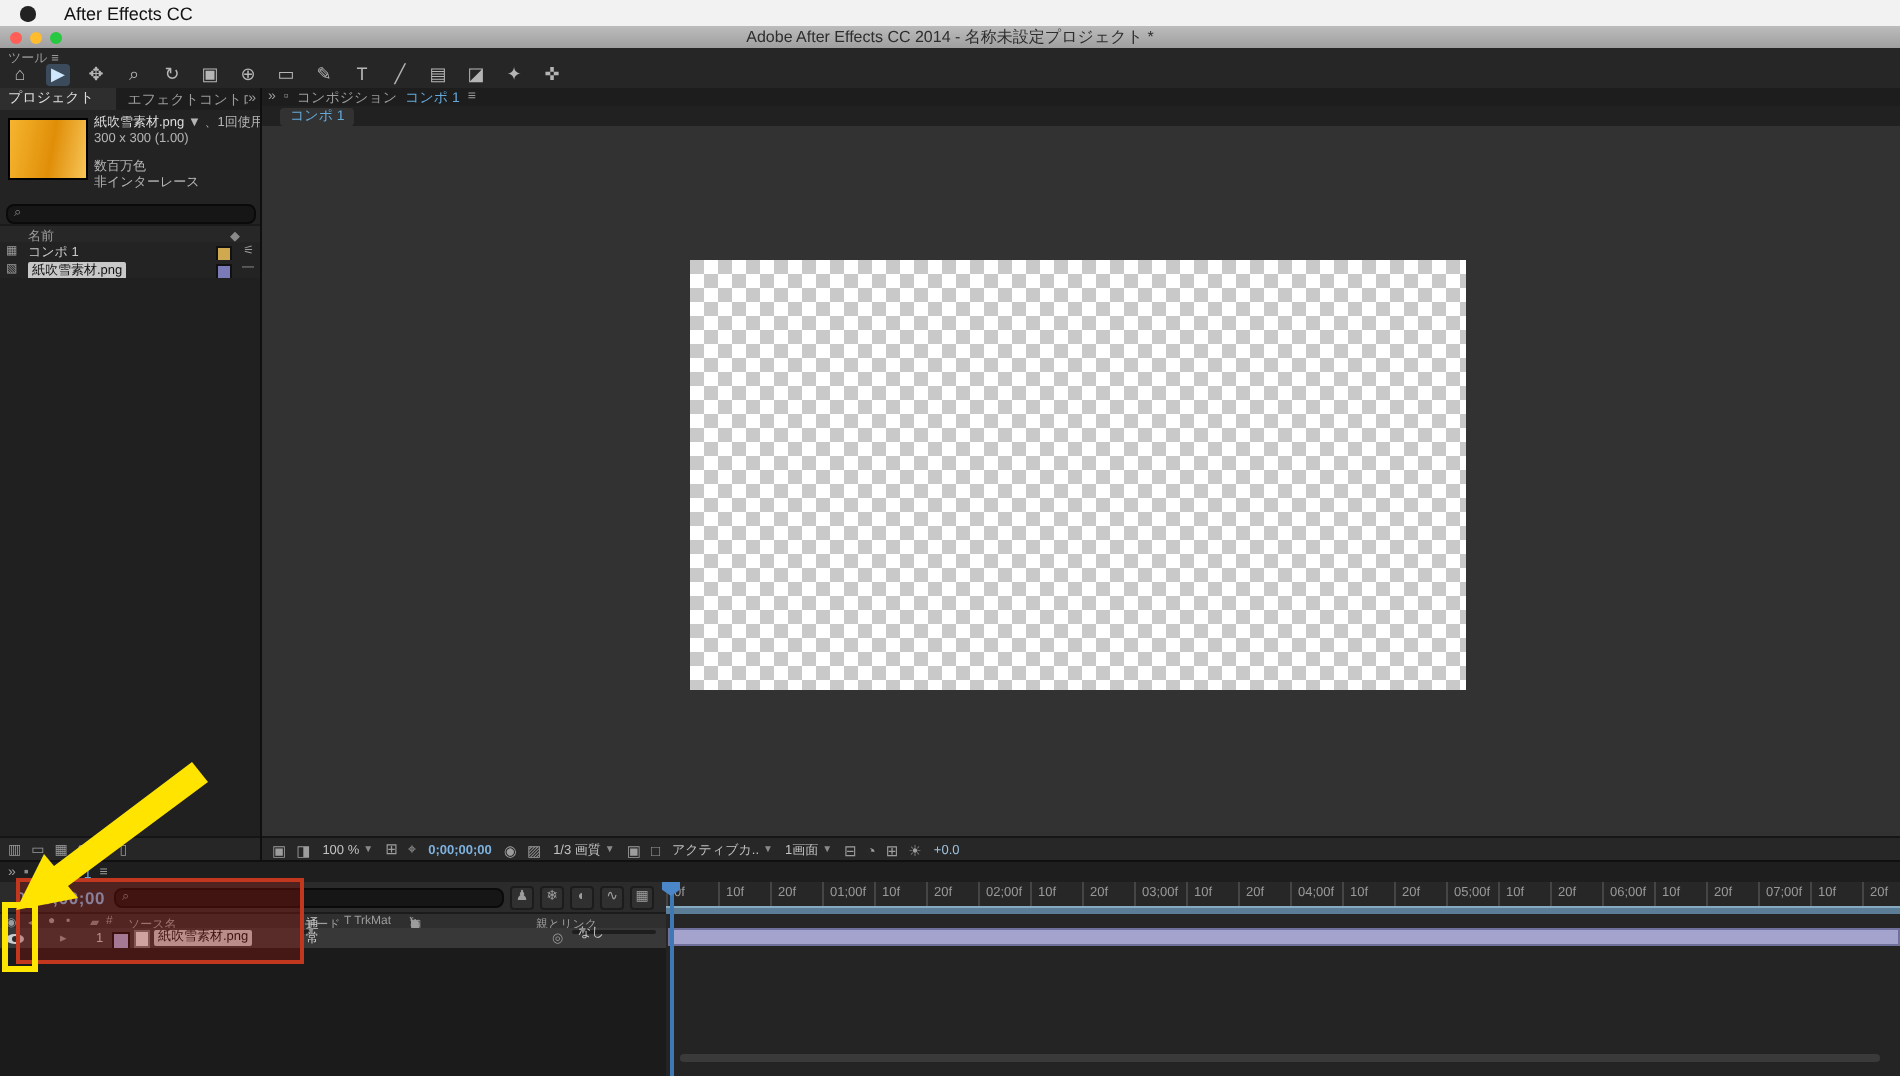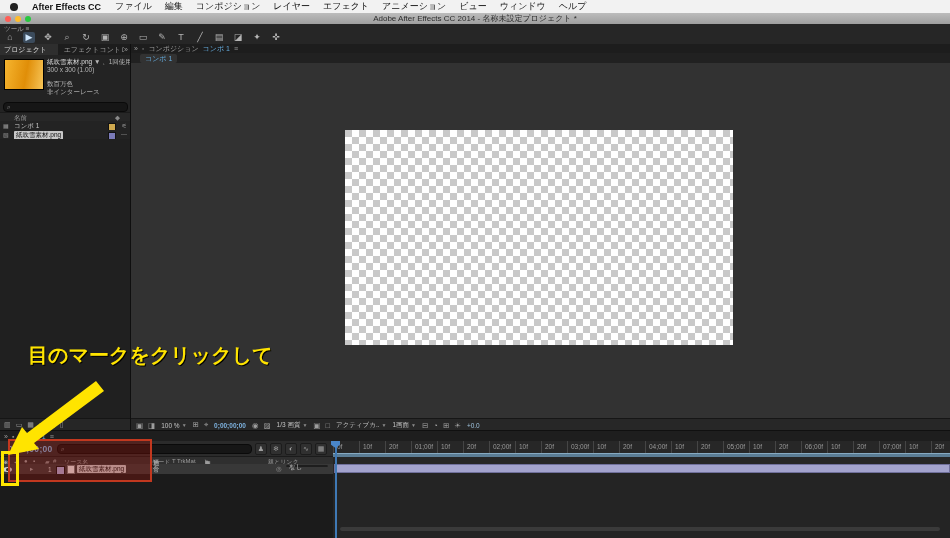--- a/index.html
+++ b/index.html
@@ -7,21 +7,21 @@
     width:950px;height:538px;position:relative;overflow:hidden;
     background:#282828;
     font-family:"Liberation Sans","DejaVu Sans",sans-serif;
     -webkit-font-smoothing:antialiased;
   }
   .abs{position:absolute;}
   
   #menubar{left:0;top:0;width:950px;height:13px;background:#f2f2f2;border-bottom:1px solid #c9c9c9;
     display:flex;align-items:center;gap:14px;padding-left:10px;font-size:9px;color:#111;}
   #menubar .apple{width:8px;height:8px;border-radius:50% 50% 46% 46%;background:#222;display:inline-block;}
-  #menubar .appname{font-weight:bold;}
+  #menubar .appname{font-weight:normal;}
   #menubar span{white-space:nowrap;}
   
   #titlebar{left:0;top:13px;width:950px;height:11px;
     background:linear-gradient(#bcbcbc,#9f9f9f);border-bottom:1px solid #555;
     font-size:8px;color:#2d2d2d;text-align:center;line-height:11px;}
   #titlebar .dots{position:absolute;left:5px;top:3px;display:flex;gap:4px;}
   #titlebar .dot{width:6px;height:6px;border-radius:50%;}
   .dot.red{background:#ff5f57;} .dot.yel{background:#febc2e;} .dot.grn{background:#28c840;}
   
   #tools{left:0;top:24px;width:950px;height:20px;background:#262626;border-bottom:1px solid #141414;}
@@ -103,31 +103,20 @@
   #anno-text{left:28px;top:342px;font-size:20px;font-weight:bold;color:#ffe400;line-height:26px;
     text-shadow:1px 1px 0 #000;white-space:nowrap;}
   #arrow-svg{left:0;top:0;width:950px;height:538px;pointer-events:none;}
 </style>
 </head>
 <body>
 
 <div class="abs" id="menubar">
   <span class="apple"></span>
   <span class="appname">After Effects CC</span>
-  <span id="menu-items" style="display:flex;gap:13px;">
-      <span>ファイル</span>
-      <span>編集</span>
-      <span>コンポジション</span>
-      <span>レイヤー</span>
-      <span>エフェクト</span>
-      <span>アニメーション</span>
-      <span>ビュー</span>
-      <span>ウィンドウ</span>
-      <span>ヘルプ</span>
-    </span>
 </div>
 
 <div class="abs" id="titlebar">
   <span class="dots">
     <span class="dot red"></span>
     <span class="dot yel"></span>
     <span class="dot grn"></span>
   </span>
   <span>Adobe After Effects CC 2014 - 名称未設定プロジェクト *</span>
 </div>
@@ -343,17 +332,16 @@
 <div class="abs" id="tl-layerbar"></div>
 <div class="abs" id="tl-lbody"></div>
 <div class="abs" id="tl-rbody"></div>
 <div class="abs" id="tl-scroll"></div>
 <div class="abs" id="playhead-line"></div>
 <div class="abs" id="playhead-head"></div>
 
 <div class="abs" id="red-rect"></div>
 <div class="abs" id="yellow-box"></div>
 <div class="abs" id="anno-text">
-  <div>目のマークをクリックして</div>
 </div>
 <svg class="abs" id="arrow-svg" viewBox="0 0 950 538">
   <polygon points="96,381 27,433 22,427 8,455 39,449 34,443 104,391" fill="#ffe400"></polygon>
 </svg>
 
 </body></html>

